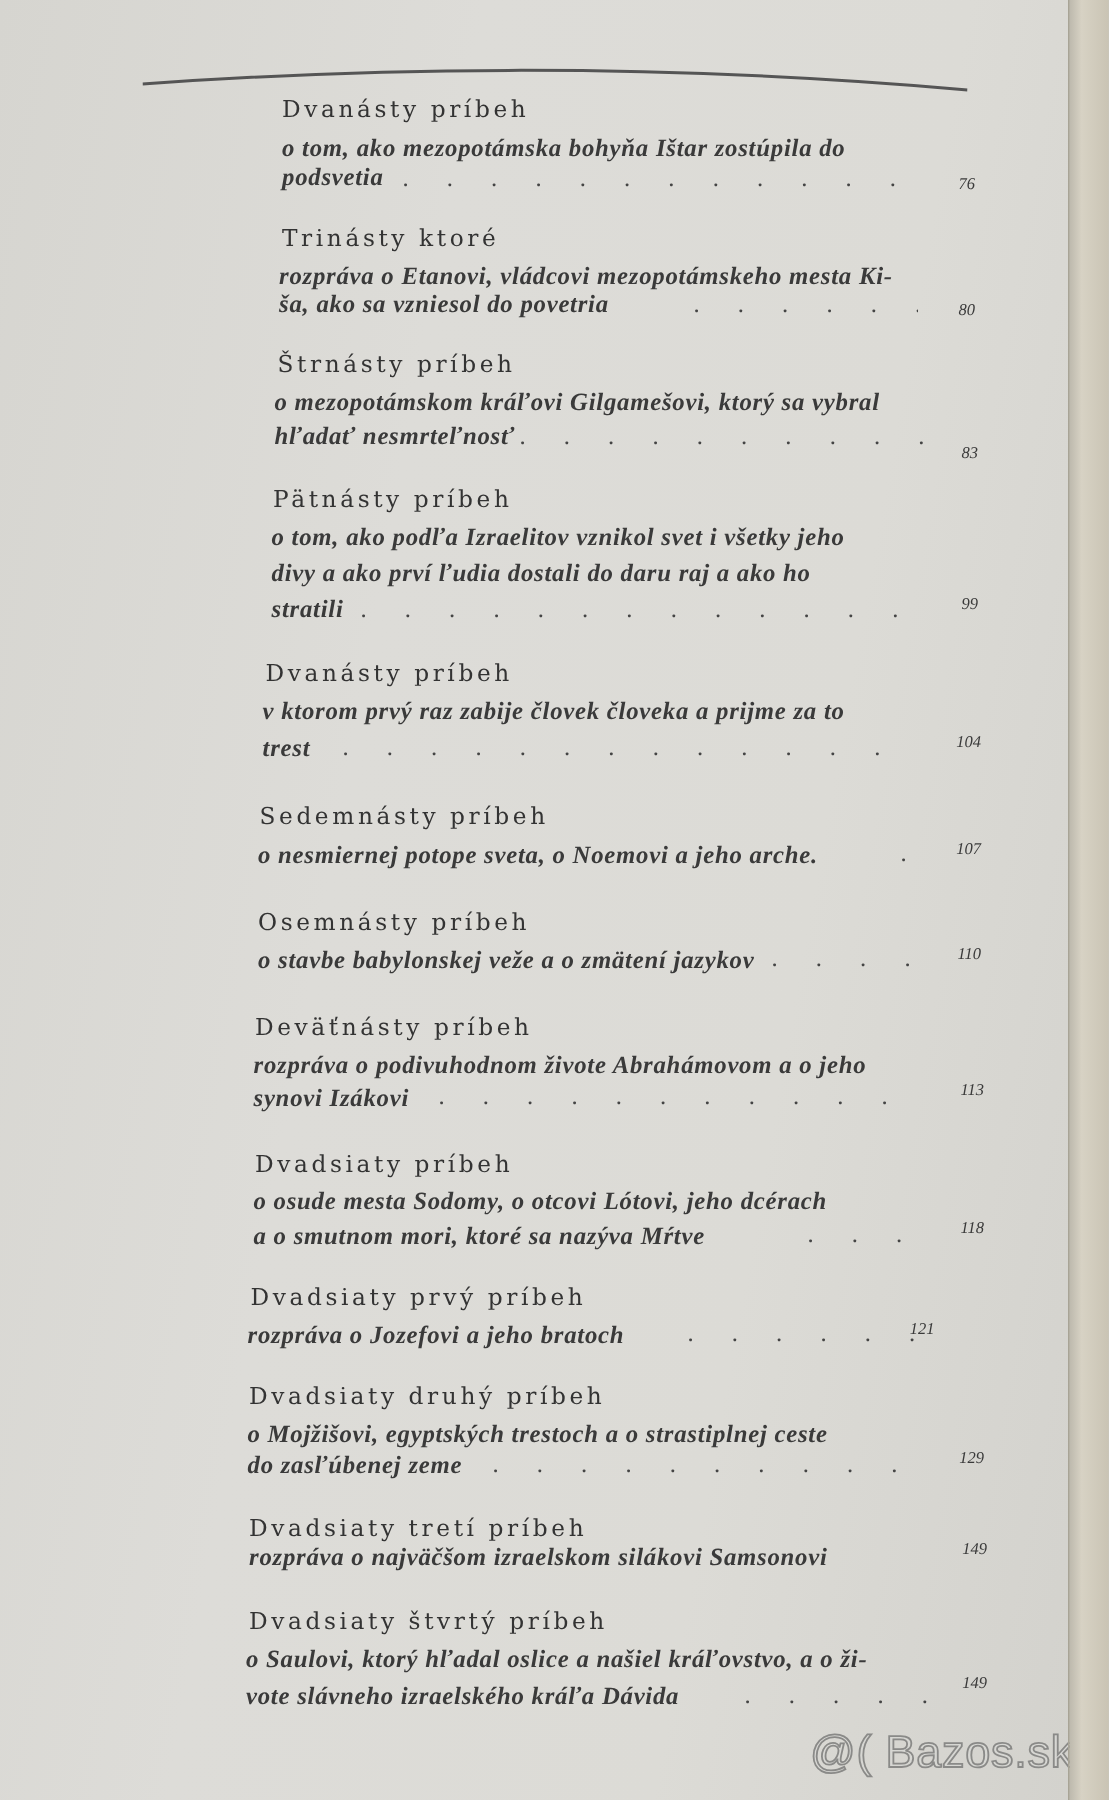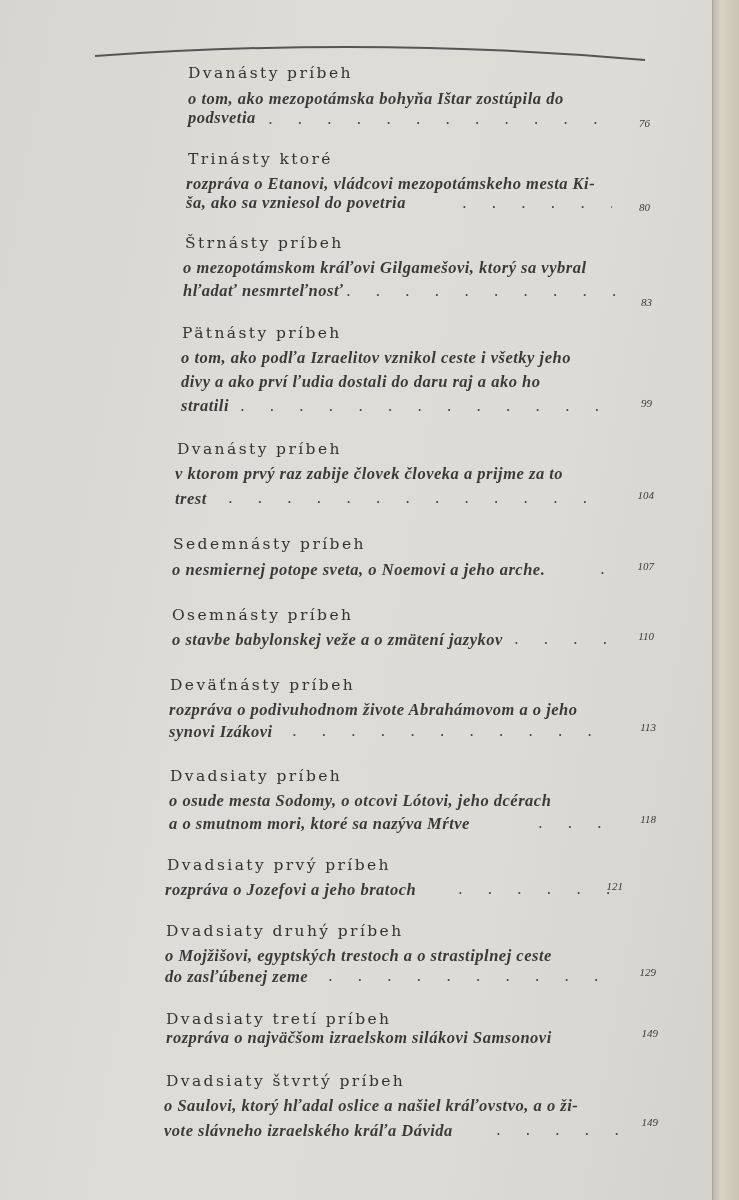--- a/index.html
+++ b/index.html
@@ -84,21 +84,21 @@
   <div class="entry">
     <div class="title" style="left:185px;top:234px">Štrnásty príbeh</div>
     <div class="line" style="left:183px;top:258px">o mezopotámskom kráľovi Gilgamešovi, ktorý sa vybral</div>
     <div class="line" style="left:183px;top:281px">hľadať nesmrteľnosť</div>
     <div class="leader" style="left:346px;top:282px;width:270px">. . . . . . . . . . . . . . . . . . . . . . . . . . . . . . . . . .</div>
     <div class="page-num" style="left:610px;top:296px;width:42px">83</div>
   </div>
 
   <div class="entry">
     <div class="title" style="left:182px;top:324px">Pätnásty príbeh</div>
-    <div class="line" style="left:181px;top:348px">o tom, ako podľa Izraelitov vznikol ceste i všetky jeho</div>
+    <div class="line" style="left:181px;top:348px">o tom, ako podľa Izraelitov vznikol svet i všetky jeho</div>
     <div class="line" style="left:181px;top:372px">divy a ako prví ľudia dostali do daru raj a ako ho</div>
     <div class="line" style="left:181px;top:396px">stratili</div>
     <div class="leader" style="left:240px;top:397px;width:376px">. . . . . . . . . . . . . . . . . . . . . . . . . . . . . . . . . .</div>
     <div class="page-num" style="left:610px;top:397px;width:42px">99</div>
   </div>
 
   <div class="entry">
     <div class="title" style="left:177px;top:440px">Dvanásty príbeh</div>
     <div class="line" style="left:175px;top:464px">v ktorom prvý raz zabije človek človeka a prijme za to</div>
     <div class="line" style="left:175px;top:489px">trest</div>
@@ -158,15 +158,16 @@
   </div>
 
   <div class="entry">
     <div class="title" style="left:166px;top:1072px">Dvadsiaty štvrtý príbeh</div>
     <div class="line" style="left:164px;top:1096px">o Saulovi, ktorý hľadal oslice a našiel kráľovstvo, a o ži-</div>
     <div class="line" style="left:164px;top:1121px">vote slávneho izraelského kráľa Dávida</div>
     <div class="leader" style="left:496px;top:1121px;width:126px">. . . . . . . . . . . . . . . . . . . . . . . . . . . . . . . . . .</div>
     <div class="page-num" style="left:614px;top:1116px;width:44px">149</div>
   </div>
 
+  <div class="watermark">@( Bazos.sk</div>
 </div>
 
 <div class="page-edge"></div>
 
 </body></html>

